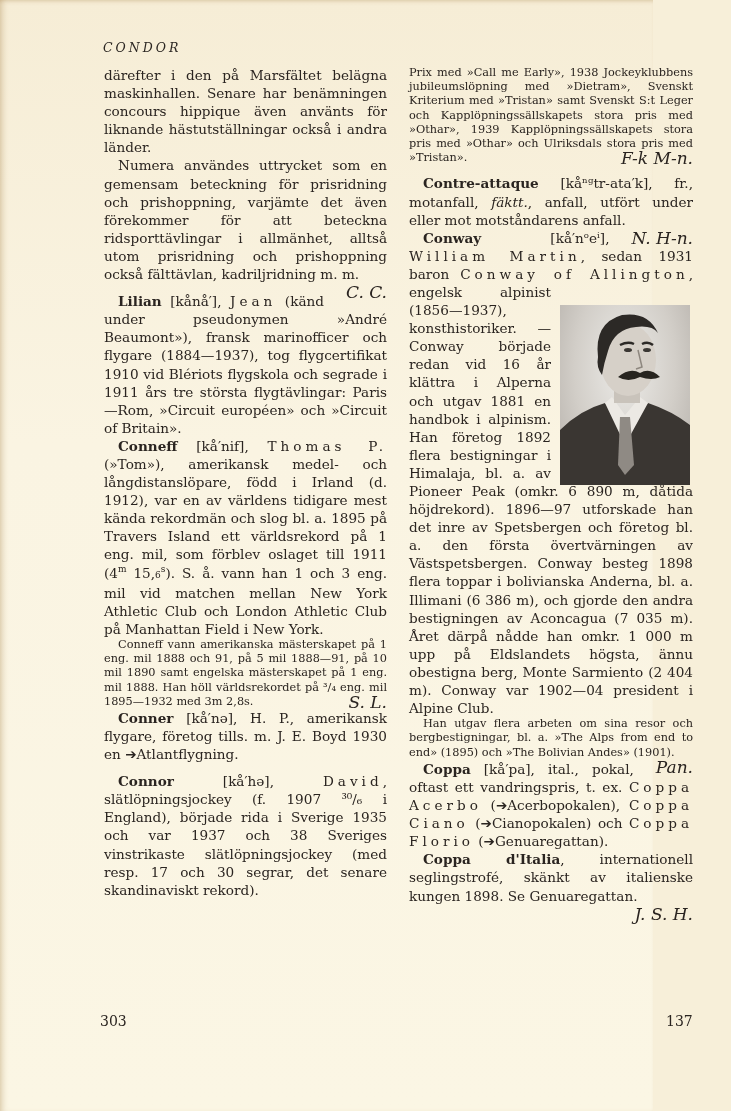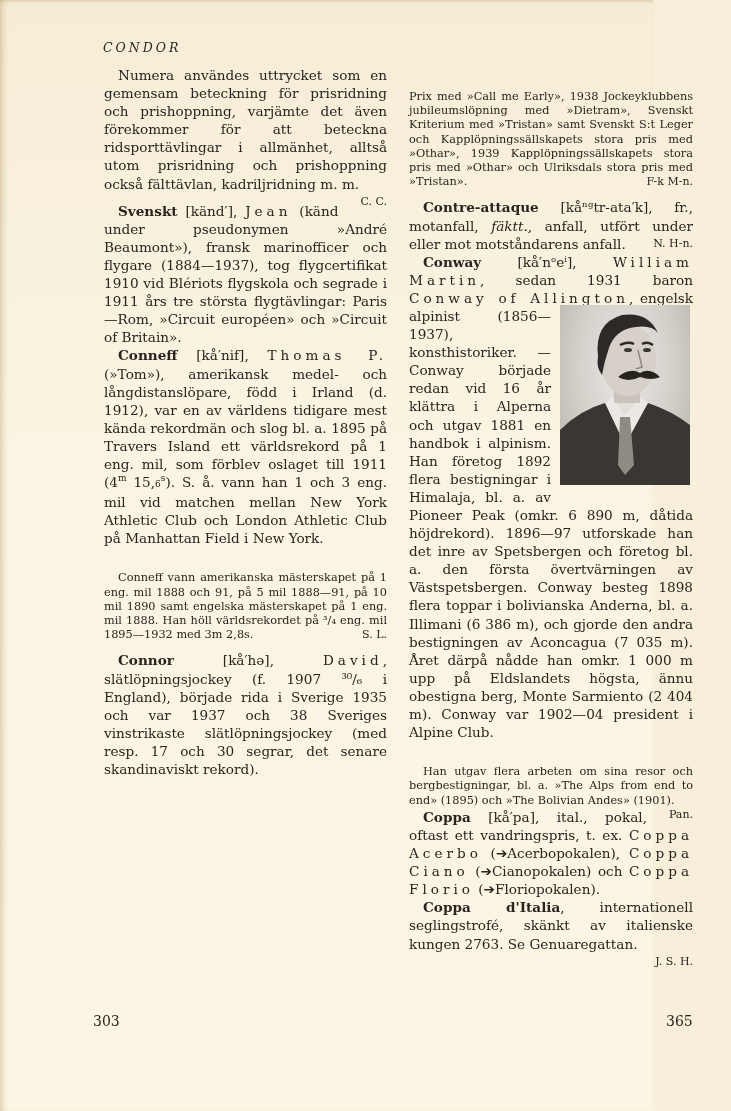--- a/index.html
+++ b/index.html
@@ -21,66 +21,68 @@
   .col {
     position:absolute; top:66px; width:283px;
     font-size:13.6px; line-height:18.1px; text-align:justify;
     hyphens:manual;
   }
   .col.left { left:104px; }
   .col.right { left:409px; top:66px; width:284px; }
   .col p { margin:0; text-indent:14px; }
   .col p.cont { text-indent:0; }
   .col p.small {
-    font-size:11.3px; line-height:14.2px; text-indent:14px;margin-top:24px;
+    font-size:11.3px; line-height:14.2px; text-indent:14px;
   }
   .col p.gap { margin-top:9px; }
   .head-word { font-weight:bold; }
   .spaced { letter-spacing:4px; }
-  .sig { float:right; font-size:11px; margin-left:8px; }
+  .sig { float:right; font-style:italic; font-size:17px; margin-left:8px; }
   .sup { font-size:9px; vertical-align:super; line-height:0; }
   .sub { font-size:9px; }
   .page-num {
     position:absolute; top:1013px; font-size:14px; color:#2a2420;
   }
-  .page-num.left { left:93px; }
+  .page-num.left { left:100px; }
   .page-num.right { left:666px; }
 </style>
 </head>
 <body>
 
 <div class="page">
 
   <div class="running-head">CONDOR</div>
 
   <div class="col left">
+    <p class="cont">därefter i den på Marsfältet belägna maskinhallen. Senare har benämningen concours hippique även använts för liknande hästutställningar också i andra länder.</p>
     <p><span>Numera användes uttrycket som en gemensam beteckning för prisridning och prishoppning, varjämte det även förekommer för att beteckna ridsporttävlingar i allmänhet, alltså utom prisridning och prishoppning också fälttävlan, kadriljridning m. m.</span> <span class="sig">C. C.</span></p>
 
 
-    <p class="gap"><span class="head-word">Svenskt</span><span> [känd′], </span><span class="spaced">Jean</span><span> (känd under pseudonymen »André Beaumont»), fransk marinofficer och flygare (1884—1937), tog flygcertifikat 1910 vid Blériots flygskola och segrade i 1911 års tre största flygtävlingar: Paris—Rom, »Circuit européen» och »Circuit of Britain».</span></p>
+    <p class="gap"><span class="head-word">Lilian</span><span> [kånå′], </span><span class="spaced">Jean</span><span> (känd under pseudonymen »André Beaumont»), fransk marinofficer och flygare (1884—1937), tog flygcertifikat 1910 vid Blériots flygskola och segrade i 1911 års tre största flygtävlingar: Paris—Rom, »Circuit européen» och »Circuit of Britain».</span></p>
 
     <p><span class="head-word">Conneff</span><span> [kå′nif], </span><span class="spaced">Thomas P.</span><span> (»Tom»), amerikansk medel- och långdistanslöpare, född i Irland (d. 1912), var en av världens tidigare mest kända rekordmän och slog bl. a. 1895 på Travers Island ett världsrekord på 1 eng. mil, som förblev oslaget till 1911 (4</span><span class="sup">m</span><span> 15,</span><span class="sub">6</span><span class="sup">s</span><span>). S. å. vann han 1 och 3 eng. mil vid matchen mellan New York Athletic Club och London Athletic Club på Manhattan Field i New York.</span></p>
     <p class="small"><span>Conneff vann amerikanska mästerskapet på 1 eng. mil 1888 och 91, på 5 mil 1888—91, på 10 mil 1890 samt engelska mästerskapet på 1 eng. mil 1888. Han höll världsrekordet på ³/₄ eng. mil 1895—1932 med 3m 2,8s.</span> <span class="sig">S. L.</span></p>
 
+    <p><span class="head-word">Conner</span><span> [kå′nə], </span><span>H. P., amerikansk flygare, företog tills. m. J. E. Boyd 1930 en </span><span>➔Atlantflygning.</span></p>
 
     <p class="gap"><span class="head-word">Connor</span><span> [kå′hə], </span><span class="spaced">David</span><span>, slätlöpningsjockey (f. 1907 ³⁰/₆ i England), började rida i Sverige 1935 och var 1937 och 38 Sveriges vinstrikaste slätlöpningsjockey (med resp. 17 och 30 segrar, det senare skandinaviskt rekord).</span></p>
   </div>
 
   <div class="col right">
     <p class="small cont" style="text-indent:0"><span>Prix med »Call me Early», 1938 Jockeyklubbens jubileumslöpning med »Dietram», Svenskt Kriterium med »Tristan» samt Svenskt S:t Leger och Kapplöpningssällskapets stora pris med »Othar», 1939 Kapplöpningssällskapets stora pris med »Othar» och Ulriksdals stora pris med »Tristan».</span> <span class="sig">F-k M-n.</span></p>
 
     <p class="gap"><span class="head-word">Contre-attaque</span><span> [kåⁿᵍtr-ata′k], </span><span>fr., motanfall, </span><i>fäktt.</i><span>, anfall, utfört under eller mot motståndarens anfall.</span> <span class="sig">N. H-n.</span></p>
 
     <p><span class="head-word">Conway</span><span> [kå′nᵒeⁱ], </span><span class="spaced">William Martin</span><span>, sedan 1931 baron </span><span class="spaced">Conway of Allington</span><span style="float: right; width: 142px; height: 186px; margin-top: 2px;"></span><span class="photo-anchor"></span><span>, engelsk alpinist (1856—1937), konsthistoriker. — Conway började redan vid 16 år klättra i Alperna och utgav 1881 en handbok i alpinism. Han företog 1892 flera bestigningar i Himalaja, bl. a. av Pioneer Peak (omkr. 6 890 m, dåtida höjdrekord). 1896—97 utforskade han det inre av Spetsbergen och företog bl. a. den första övertvärningen av Västspetsbergen. Conway besteg 1898 flera toppar i bolivianska Anderna, bl. a. Illimani (6 386 m), och gjorde den andra bestigningen av Aconcagua (7 035 m). Året därpå nådde han omkr. 1 000 m upp på Eldslandets högsta, ännu obestigna berg, Monte Sarmiento (2 404 m). Conway var 1902—04 president i Alpine Club.</span></p>
     <p class="small"><span>Han utgav flera arbeten om sina resor och bergbestigningar, bl. a. »The Alps from end to end» (1895) och »The Bolivian Andes» (1901).</span> <span class="sig">Pan.</span></p>
 
 
-    <p><span class="head-word">Coppa</span><span> [kå′pa], </span><span>ital., pokal, oftast ett vandringspris, t. ex. </span><span class="spaced">Coppa Acerbo</span><span> (➔Acerbopokalen), </span><span class="spaced">Coppa Ciano</span><span> (➔Cianopokalen) och </span><span class="spaced">Coppa Florio</span><span> (➔Floriopokalen).</span></p>
+    <p><span class="head-word">Coppa</span><span> [kå′pa], </span><span>ital., pokal, oftast ett vandringspris, t. ex. </span><span class="spaced">Coppa Acerbo</span><span> (➔Acerbopokalen), </span><span class="spaced">Coppa Ciano</span><span> (➔Cianopokalen) och </span><span class="spaced">Coppa Florio</span><span> (➔Genuaregattan).</span></p>
 
-    <p><span class="head-word">Coppa d'Italia</span><span>, internationell seglingstrofé, skänkt av italienske kungen 2763. Se Genuaregattan.</span> <span class="sig">J. S. H.</span></p>
+    <p><span class="head-word">Coppa d'Italia</span><span>, internationell seglingstrofé, skänkt av italienske kungen 1898. Se Genuaregattan.</span> <span class="sig">J. S. H.</span></p>
   </div>
 
   <div style="position:absolute; left:560px; top:305px; width:130px; height:180px; background:radial-gradient(ellipse at 50% 35%, #ecebe8 0%, #d2cec8 55%, #b3aea8 100%); overflow:hidden;" title="Portrait photograph of William Martin Conway">
     <svg width="130" height="180" viewBox="0 0 130 180">
 
       <path d="M0 180 L0 125 Q20 105 45 98 L65 118 L88 98 Q112 106 130 120 L130 180 Z" fill="#3a3632"></path>
 
       <path d="M45 98 L65 140 L88 98 L80 92 L65 110 L52 92 Z" fill="#ece9e4"></path>
 
       <path d="M60 112 L70 112 L74 160 L65 170 L58 160 Z" fill="#8f8a84"></path>
@@ -97,14 +99,14 @@
       <ellipse cx="68" cy="45" rx="4" ry="2" fill="#3b3733"></ellipse>
       <ellipse cx="87" cy="45" rx="4" ry="2" fill="#3b3733"></ellipse>
 
       <path d="M78 45 L82 62 L76 64" stroke="#8e877f" stroke-width="1.5" fill="none"></path>
 
       <path d="M58 72 Q70 62 80 68 Q90 62 100 72 Q92 76 80 72 Q68 78 58 72 Z" fill="#27241f"></path>
     </svg>
   </div>
 
   <div class="page-num left">303</div>
-  <div class="page-num right">365</div>
+  <div class="page-num right">137</div>
 </div>
 
 </body></html>

